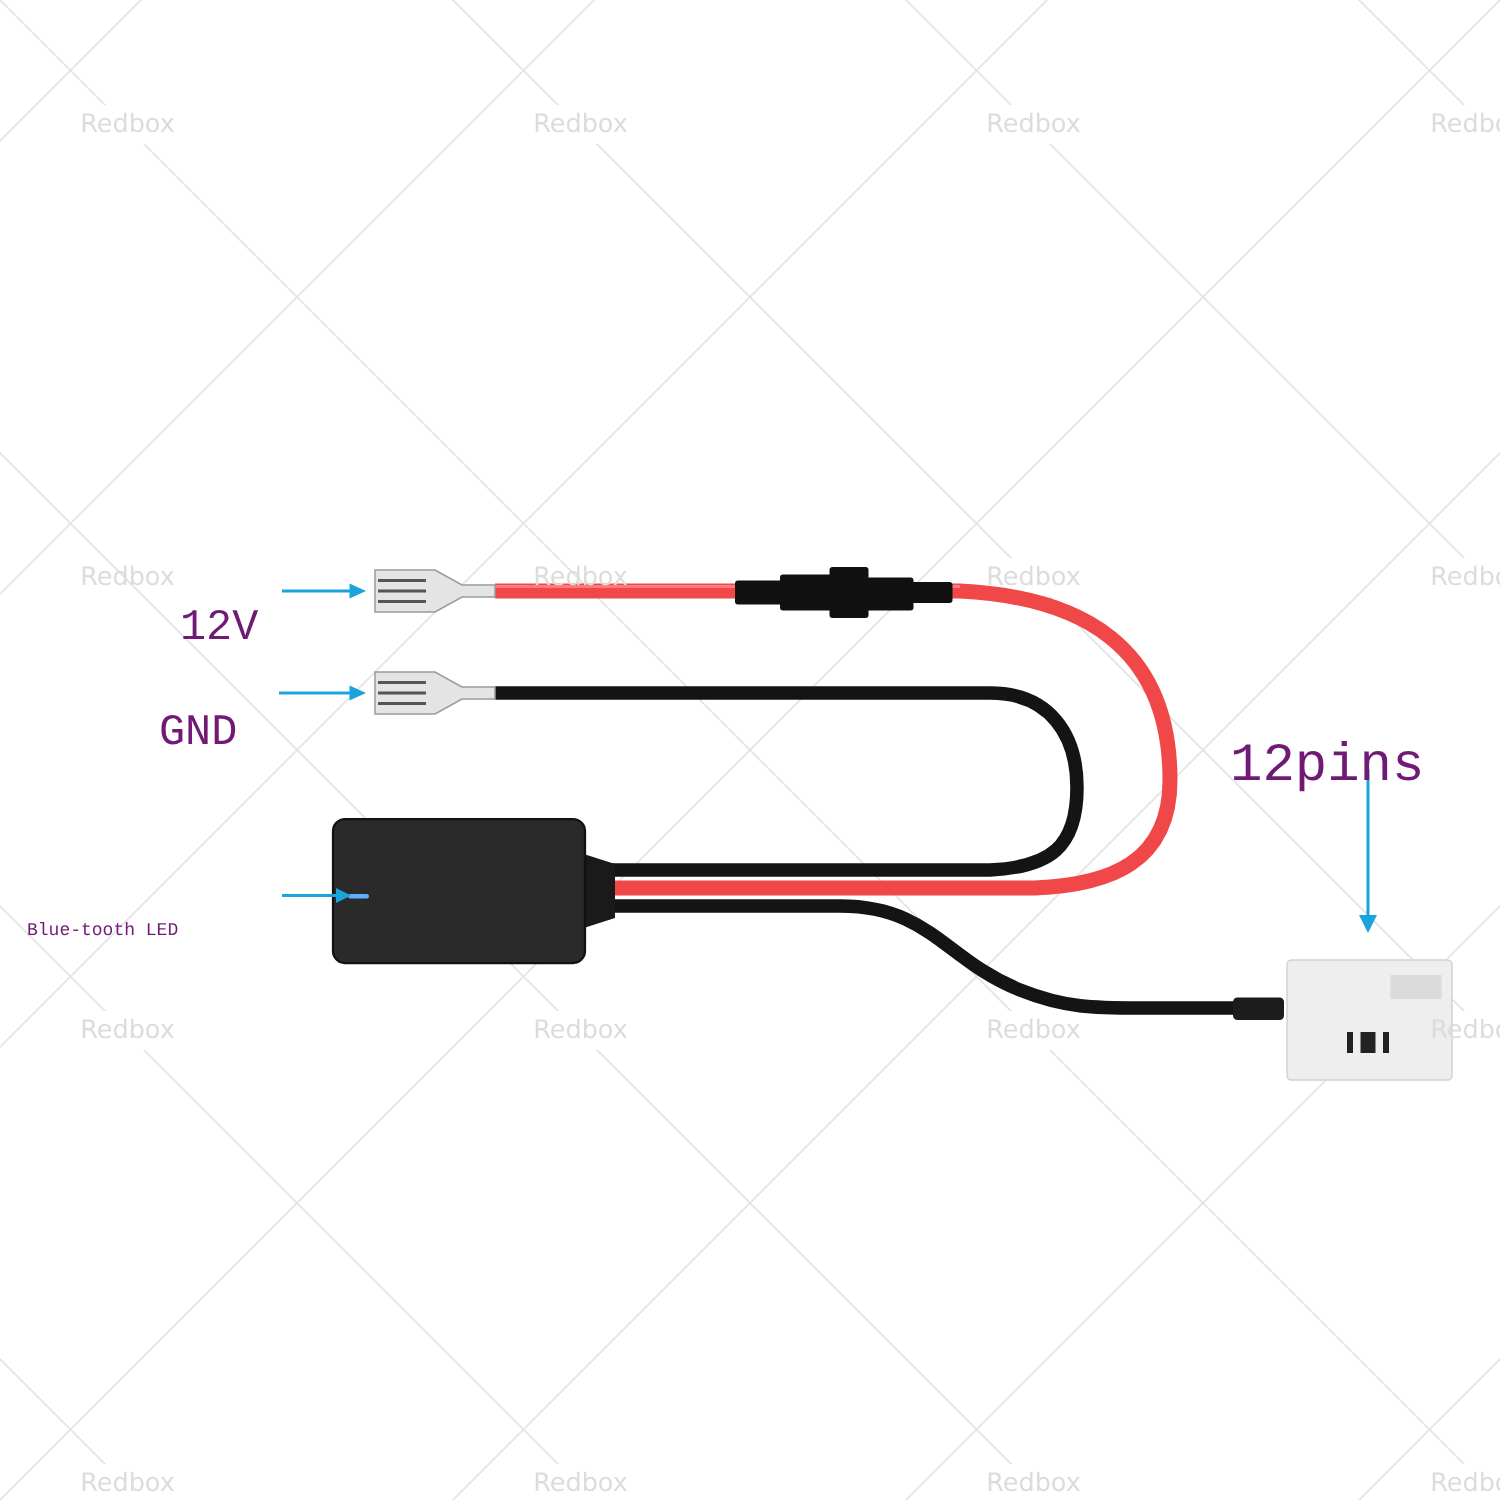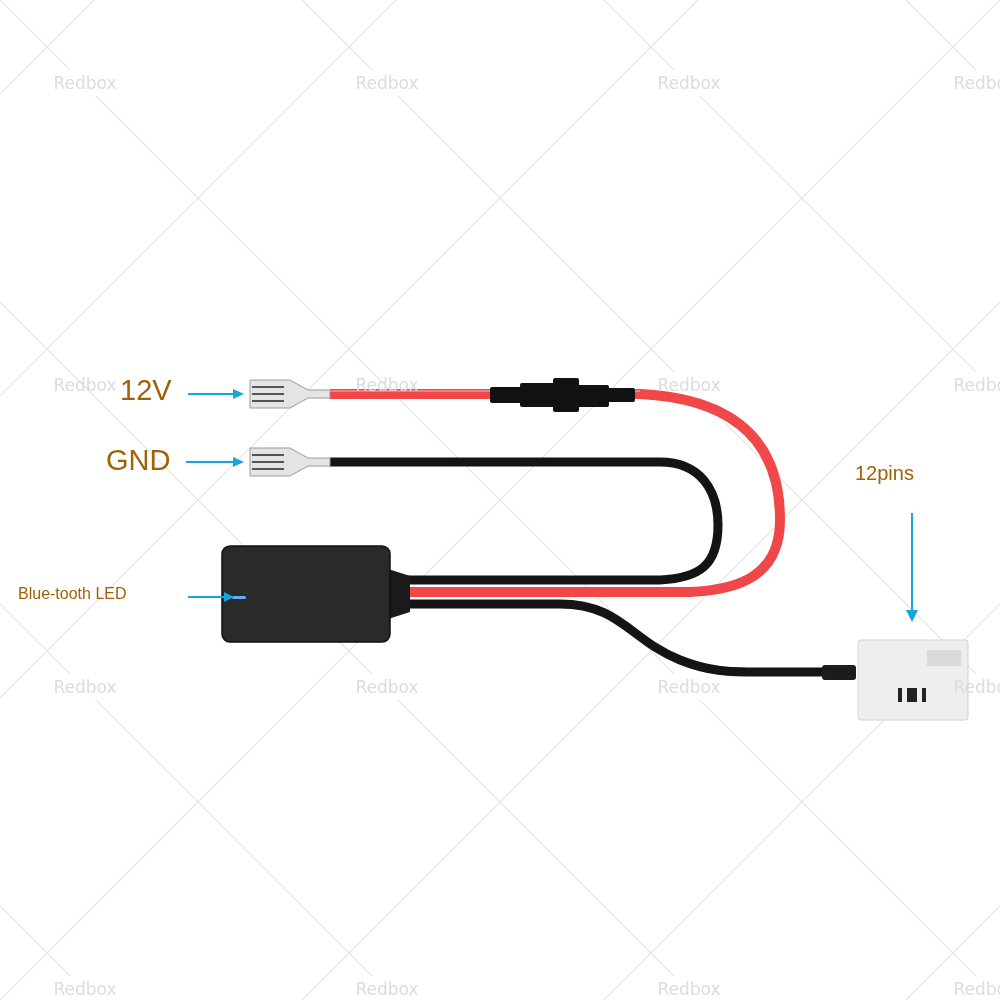--- a/index.html
+++ b/index.html
@@ -1,23 +1,23 @@
 <!DOCTYPE html>
 <html><head>
 <meta charset="utf-8">
 <style>
   html, body { margin:0; padding:0; background:#ffffff; }
   body { width:1000px; height:1000px; position:relative; overflow:hidden; font-family:"DejaVu Sans", sans-serif; }
   .canvas { position:absolute; left:0; top:0; width:1000px; height:936px; }
   .wm { position:absolute; font-family:"DejaVu Sans", sans-serif; font-size:17px; color:#dcdcdc; transform:translate(-50%,-50%); white-space:nowrap; }
-  .label { position:absolute; color:#a16207; font-family:Liberation Sans, sans-serif; white-space:nowrap; }
+  .label { position:absolute; color:#701a75; font-family:Liberation Mono, monospace; white-space:nowrap;margin-top:28px; }
   .lbl-12v { left:120px; top:374px; font-size:29px; }
   .lbl-gnd { left:106px; top:444px; font-size:29px;text-align:center; }
-  .lbl-led { left:18px; top:585px; font-size:16px; }
-  .lbl-pins { left:855px; top:462px; font-size:20px; }
+  .lbl-led { left:18px; top:585px; font-size:12px; }
+  .lbl-pins { left:820px; top:462px; font-size:36px; }
 </style>
 </head>
 <body>
 
 <div class="canvas">
   <svg width="1000" height="1000" viewBox="0 0 1000 1000" style="position:absolute;left:0;top:0">
 
     <g stroke="#e4e4e4" stroke-width="1.2" fill="none">
       <line x1="-300" y1="-300" x2="1300" y2="1300"></line>
       <line x1="0" y1="-302" x2="1302" y2="1000"></line>

